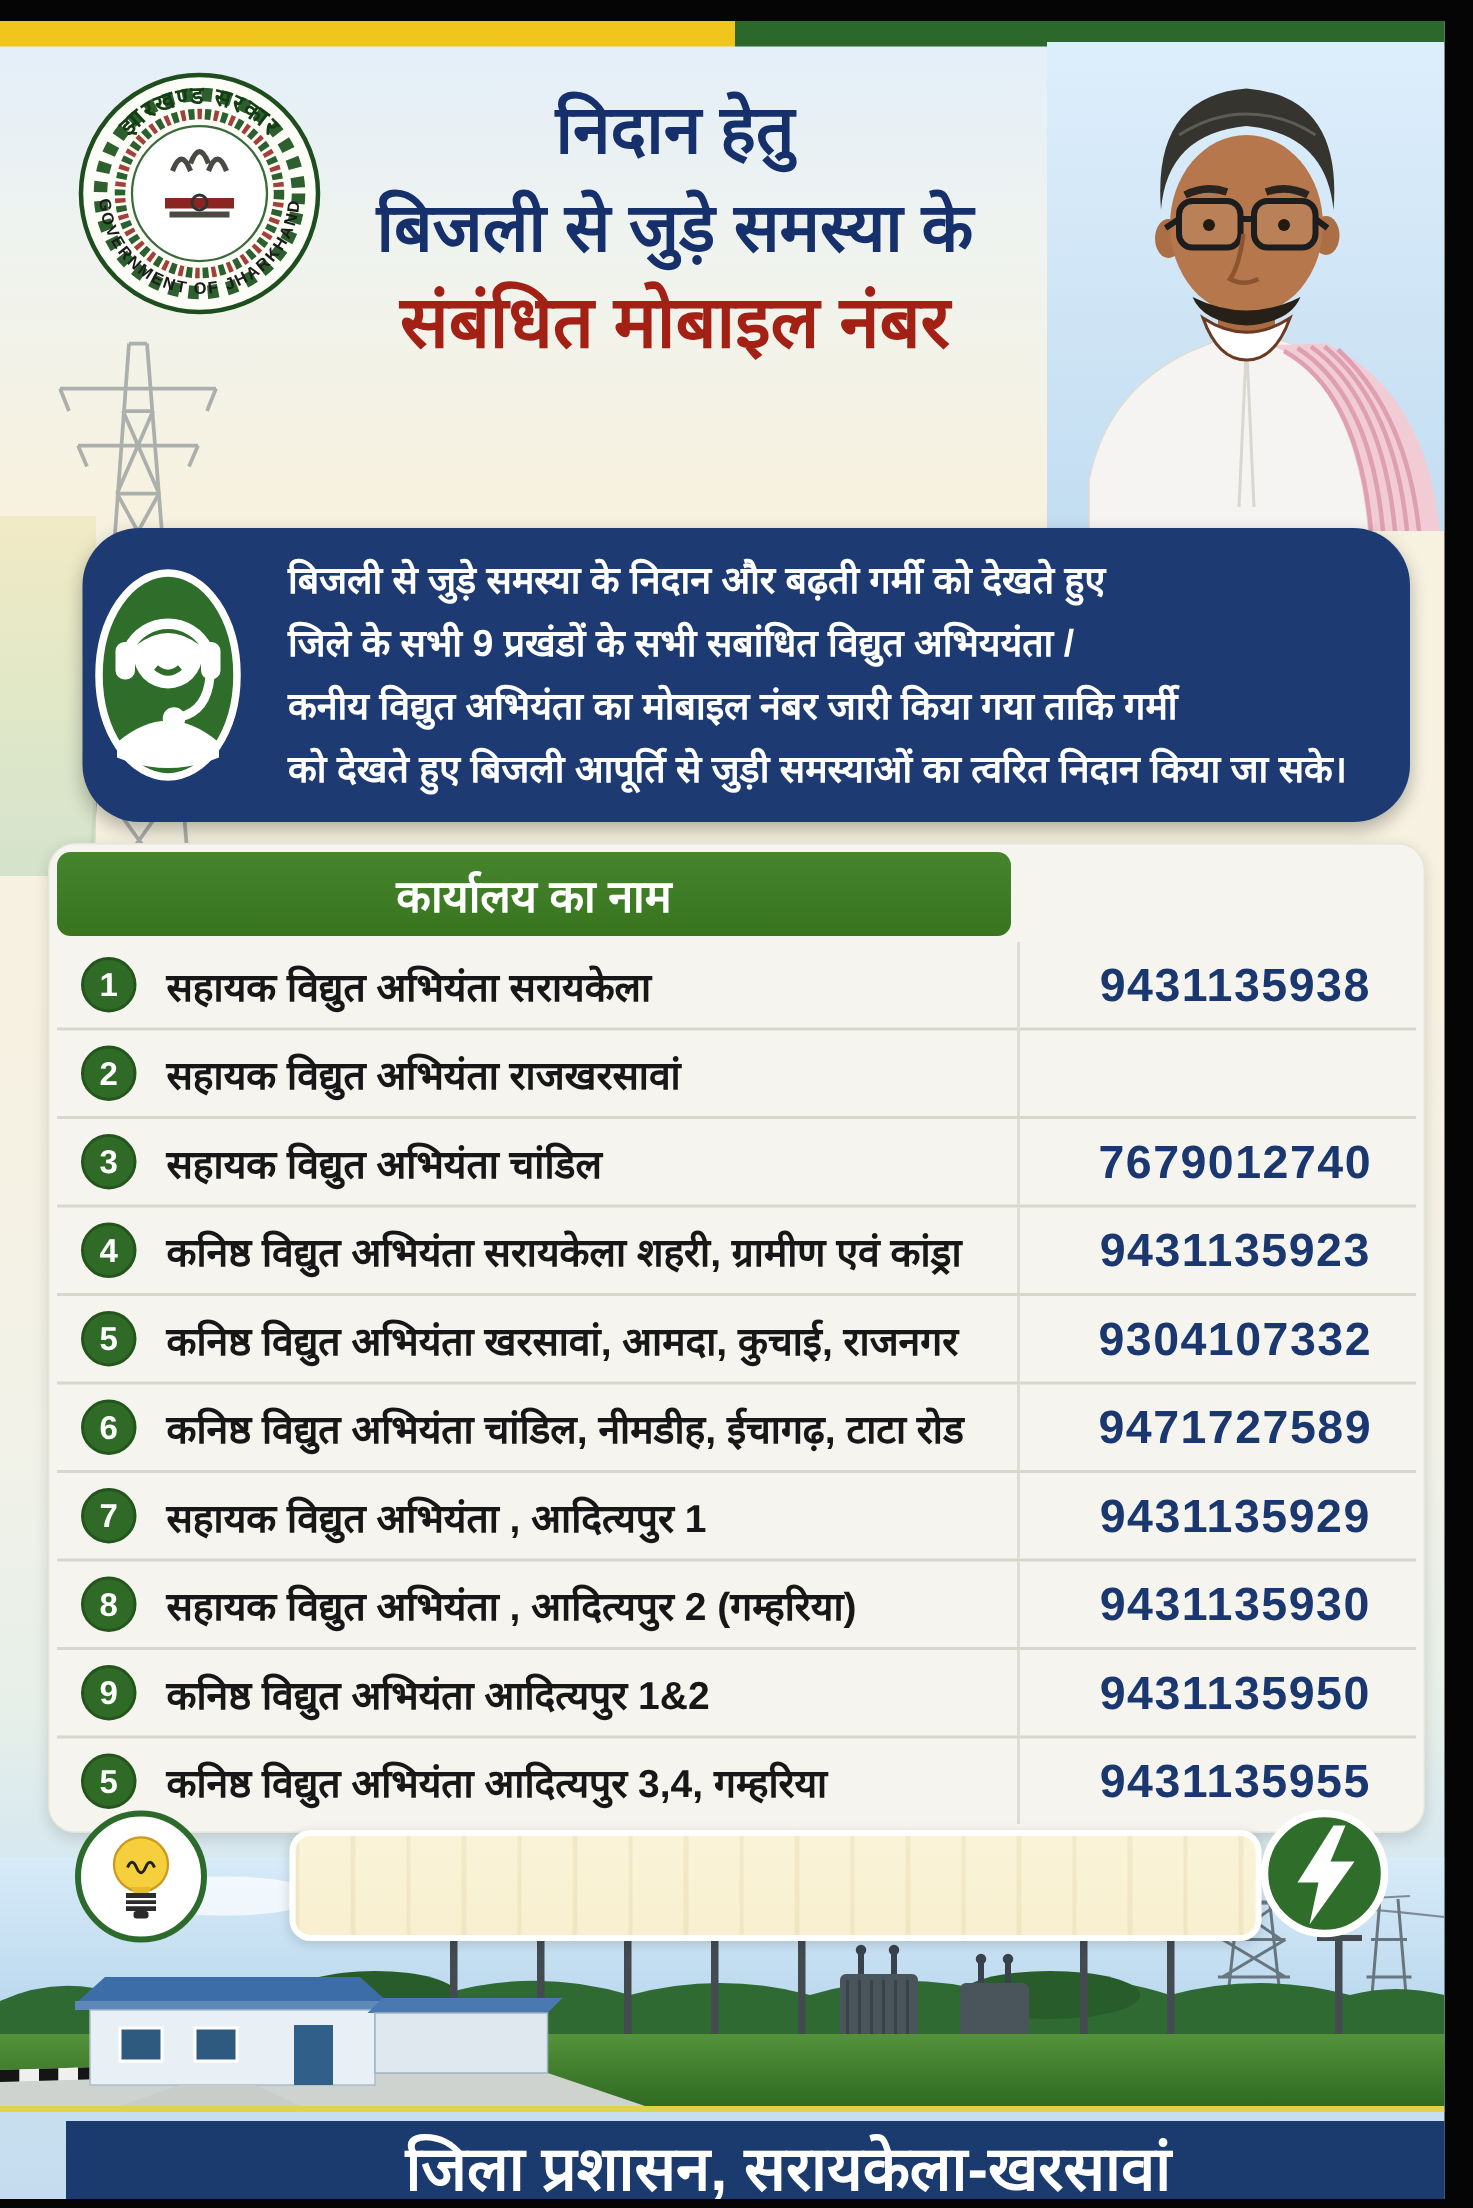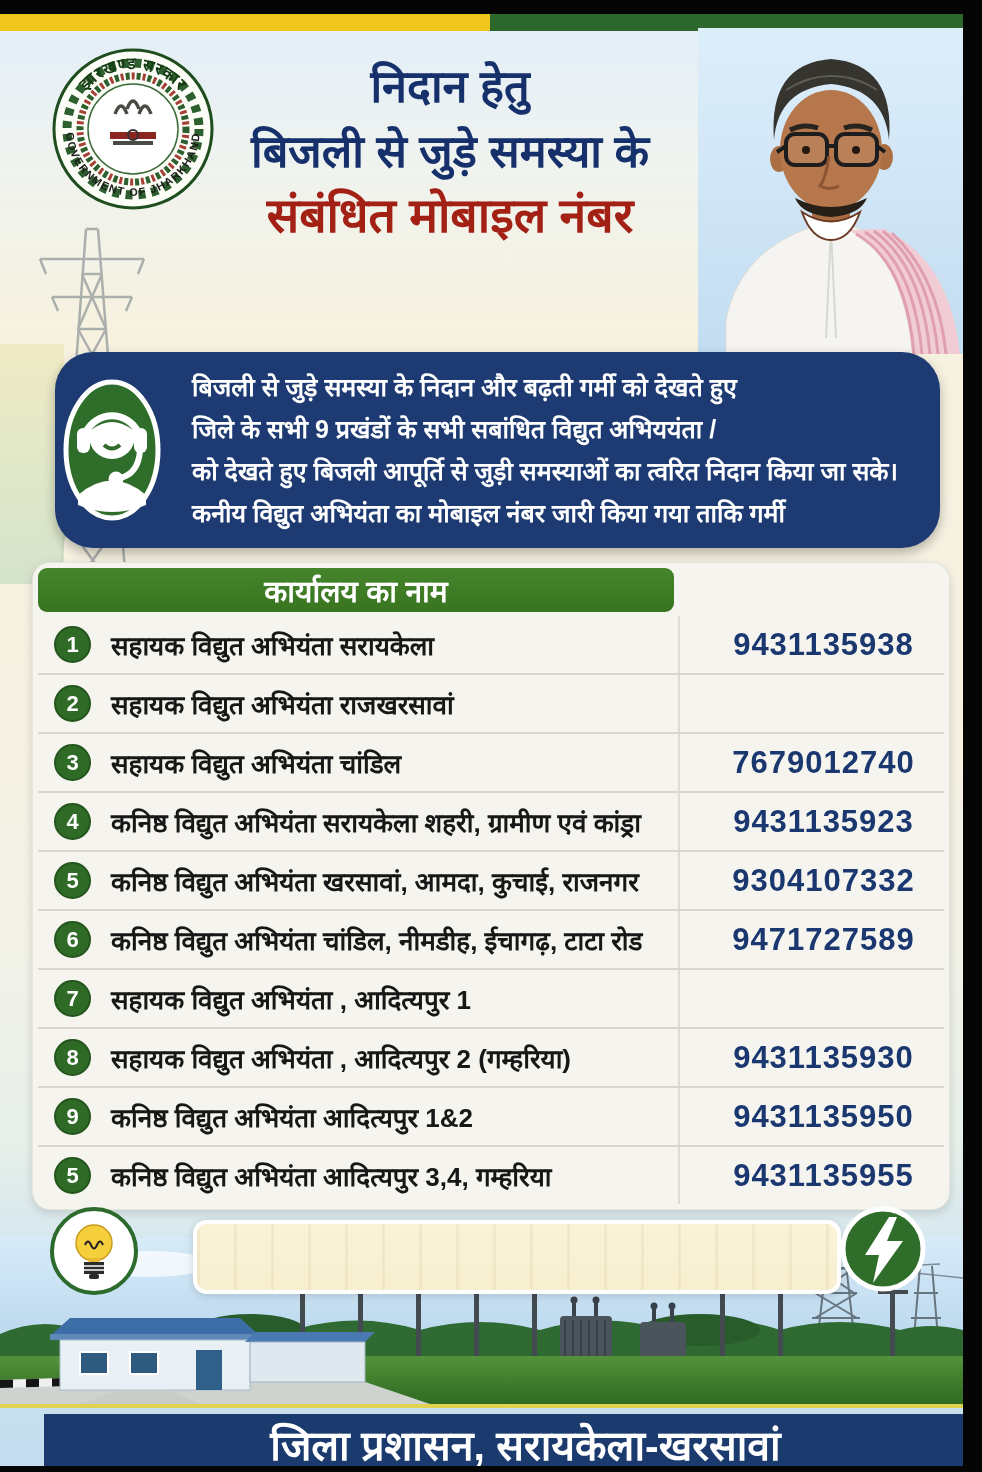--- a/index.html
+++ b/index.html
@@ -22,21 +22,21 @@
   .photo{position:absolute;left:698px;top:14px;width:265px;height:326px;overflow:hidden;}
   
   .info-box{position:absolute;left:55px;top:338px;width:885px;height:196px;border-radius:38px;
             background:#1d3b72;box-shadow:0 5px 12px rgba(0,0,0,.28);}
   .headset{position:absolute;left:62px;top:364px;width:100px;height:144px;}
   .info-lines{position:absolute;left:192px;top:352px;width:740px;}
   .info-line{color:#fff;font-weight:700;font-size:25px;line-height:42px;white-space:nowrap;}
   
   .table{position:absolute;left:32px;top:548px;width:918px;background:#f5f4ee;border-radius:18px;
          padding:5px;box-sizing:border-box;border:1px solid #e6e5da;box-shadow:0 3px 10px rgba(0,0,0,.14);}
-  .thead{display:flex;gap:8px;height:44px;margin-bottom:4px;}
+  .thead{display:flex;gap:8px;height:56px;margin-bottom:4px;}
   .hcell{background:linear-gradient(180deg,#45852c,#39741f);border-radius:9px;color:#fff;
          font-weight:700;font-size:30px;display:flex;align-items:center;justify-content:center;}
   .hcell.c1{width:636px;}
   .hcell.c2{flex:1;}
   .trow{display:flex;height:57px;align-items:center;}
   .trow + .trow{border-top:2px solid #d8d7cc;}
   .name-cell{width:640px;display:flex;align-items:center;border-right:2px solid #deddd2;height:100%;}
   .num-badge{width:37px;height:37px;border-radius:50%;background:#2f6b27;color:#fff;font-size:22px;
              font-weight:700;display:flex;align-items:center;justify-content:center;flex:none;
              margin:0 20px 0 16px;border:2px solid #24551d;box-sizing:border-box;}
@@ -150,22 +150,22 @@
     <rect x="15" y="50" width="13" height="25" rx="6" fill="#fff"></rect>
     <rect x="72" y="50" width="13" height="25" rx="6" fill="#fff"></rect>
     <path d="M42,67 q8,7 16,0" stroke="#2f6d2a" stroke-width="4" fill="none"></path>
     <path d="M16,117 Q50,88 84,117 L84,127 Q50,141 16,127 Z" fill="#fff"></path>
     <path d="M78,73 Q76,96 58,100" stroke="#fff" stroke-width="6" fill="none"></path>
     <circle cx="54" cy="101" r="7.5" fill="#fff"></circle>
   </svg>
   <div class="info-lines">
     <div class="info-line">बिजली से जुड़े समस्या के निदान और बढ़ती गर्मी को देखते हुए</div>
     <div class="info-line">जिले के सभी 9 प्रखंडों के सभी सबांधित विद्युत अभिययंता /</div>
+    <div class="info-line">कनीय विद्युत अभियंता का मोबाइल नंबर जारी किया गया ताकि गर्मी</div>
     <div class="info-line">को देखते हुए बिजली आपूर्ति से जुड़ी समस्याओं का त्वरित निदान किया जा सके।</div>
-    <div class="info-line">कनीय विद्युत अभियंता का मोबाइल नंबर जारी किया गया ताकि गर्मी</div>
   </div>
 
   <div class="table">
     <div class="thead">
       <div class="hcell c1">कार्यालय का नाम</div>
     </div>
     <div class="tbody">
       <div class="trow">
         <div class="name-cell">
               <span class="num-badge">1</span>
@@ -205,20 +205,21 @@
               <span class="num-badge">6</span>
               <span class="office">कनिष्ठ विद्युत अभियंता चांडिल, नीमडीह, ईचागढ़, टाटा रोड</span>
             </div>
         <div class="phone-cell">9471727589</div>
       </div>
       <div class="trow">
         <div class="name-cell">
               <span class="num-badge">7</span>
               <span class="office">सहायक विद्युत अभियंता , आदित्यपुर 1</span>
             </div>
+        <div class="phone-cell">9431135929</div>
       </div>
       <div class="trow">
         <div class="name-cell">
               <span class="num-badge">8</span>
               <span class="office">सहायक विद्युत अभियंता , आदित्यपुर 2 (गम्हरिया)</span>
             </div>
         <div class="phone-cell">9431135930</div>
       </div>
       <div class="trow">
         <div class="name-cell">

